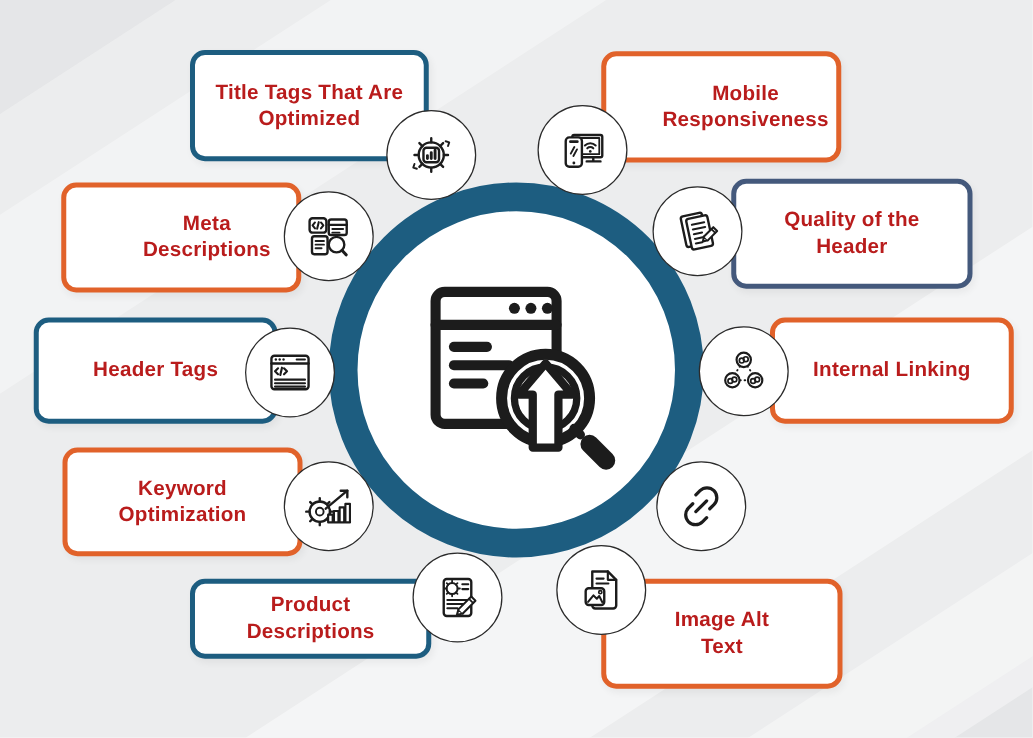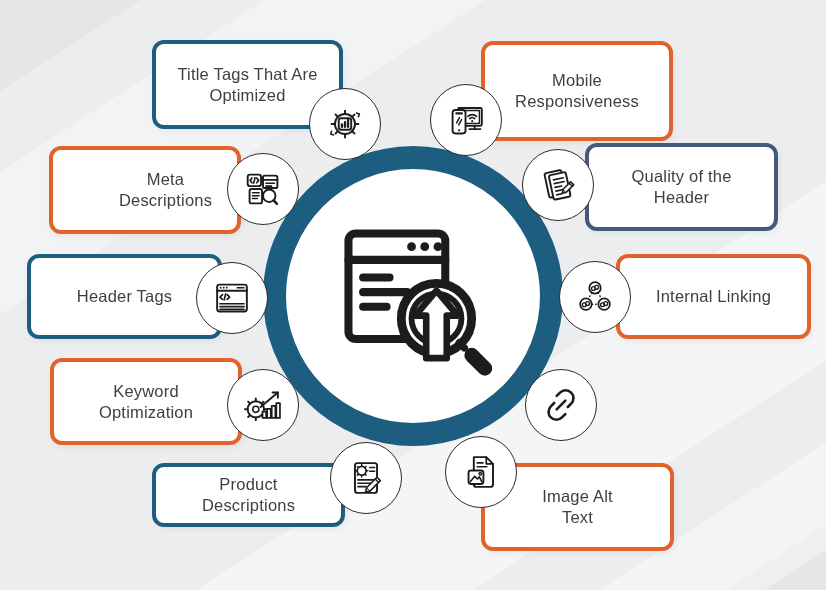--- a/index.html
+++ b/index.html
@@ -14,30 +14,30 @@
   .bg-stripe.s3{width:900px;height:120px;background:rgba(255,255,255,.35);transform:rotate(-33deg);left:-260px;top:60px;}
   .bg-stripe.d1{width:700px;height:90px;background:rgba(120,125,130,.06);transform:rotate(-33deg);left:-300px;top:-40px;}
   .bg-stripe.d2{width:700px;height:110px;background:rgba(120,125,130,.06);transform:rotate(-33deg);left:500px;top:520px;}
 
   .card{
     position:absolute;background:#fff;border:4px solid #999;border-radius:12px;
     display:flex;align-items:center;justify-content:center;
     box-shadow:2px 3px 6px rgba(0,0,0,.05);z-index:1;box-sizing:border-box;
   }
   .card .label{
-    white-space:pre-line;text-align:center;font-weight:normal;font-size:16.5px;
-    line-height:21px;color:#404040;letter-spacing:.2px;padding:0 6px;
+    white-space:pre-line;text-align:center;font-weight:bold;font-size:16.5px;
+    line-height:21px;color:#b91c1c;letter-spacing:.2px;padding:0 6px;
   }
   
   .c0{left:152px;top:40px;width:191px;height:89px;}
   .c1{left:49px;top:146px;width:192px;height:88px;}
   .c2{left:27px;top:254px;width:195px;height:85px;}
   .c3{left:50px;top:358px;width:192px;height:87px;}
   .c4{left:152px;top:463px;width:193px;height:64px;}
-  .c5{left:481px;top:41px;width:192px;height:100px;}
+  .c5{left:481px;top:41px;width:192px;height:89px;justify-content:flex-end;}
   .c6{left:585px;top:143px;width:193px;height:88px;}
   .c7{left:616px;top:254px;width:195px;height:85px;}
   .c8{left:585px;top:362px;width:193px;height:87px;}
   .c9{left:481px;top:463px;width:193px;height:88px;}
 
   #ring{
     position:absolute;left:263px;top:146px;width:300px;height:300px;border-radius:50%;
     background:#fff;border:23px solid #1d5d80;box-sizing:border-box;z-index:2;
   }
   #center-icon{position:absolute;left:325px;top:210px;z-index:3;}

